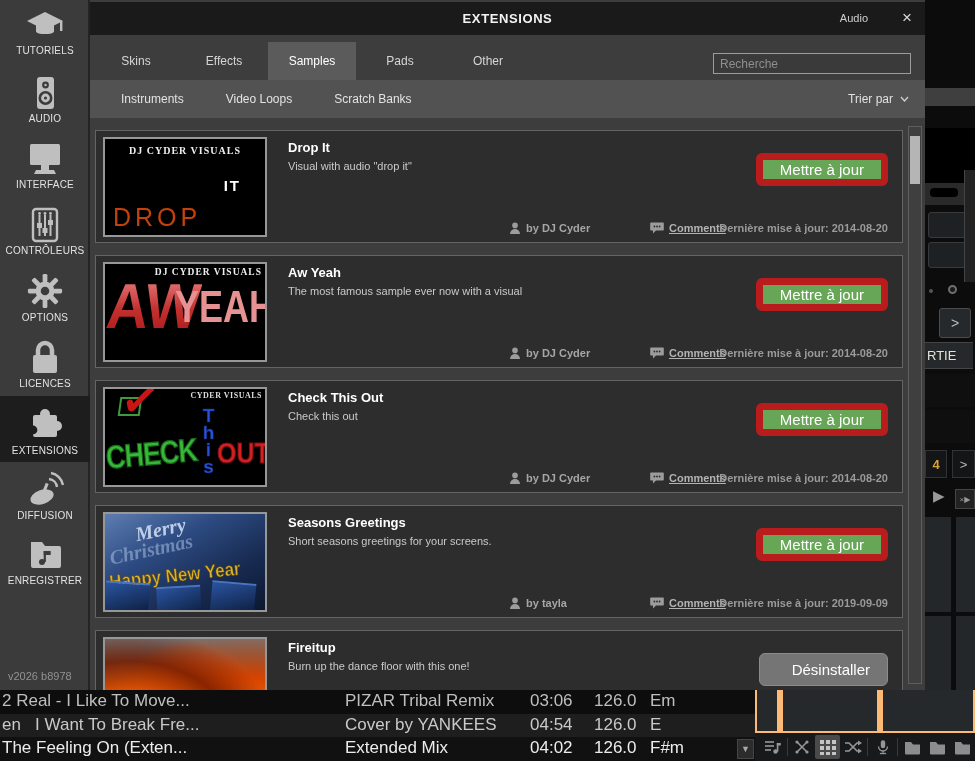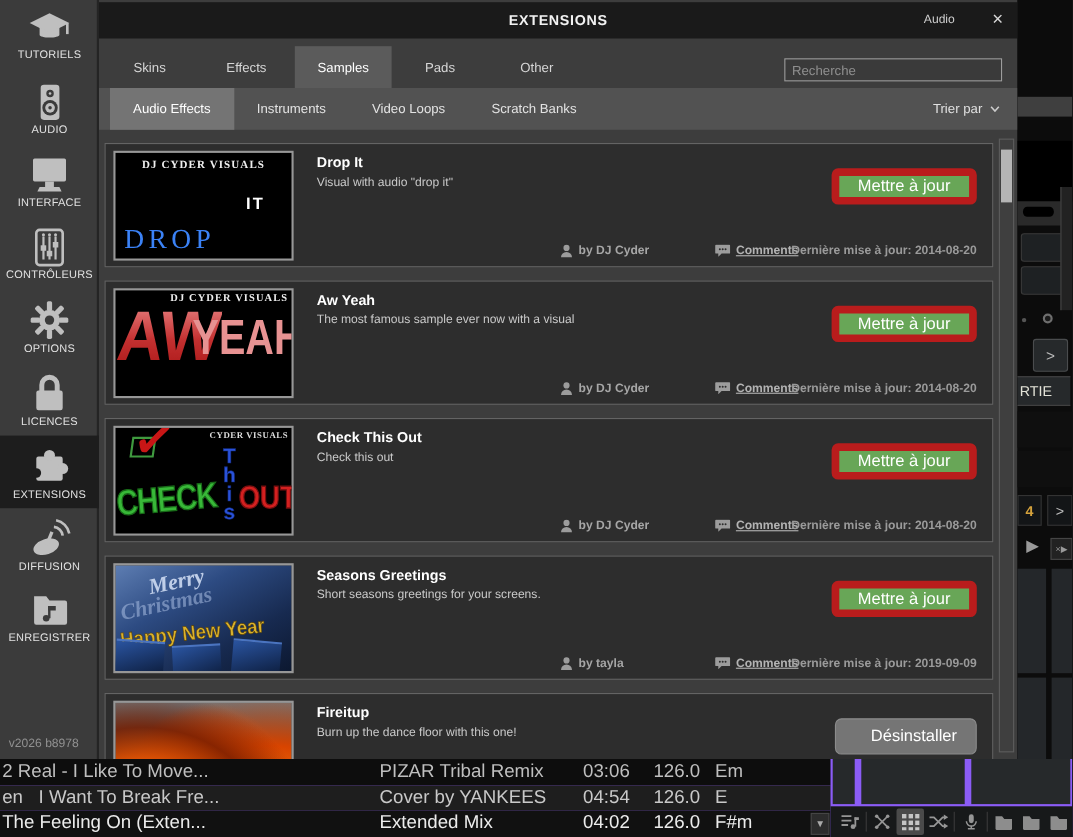--- a/index.html
+++ b/index.html
@@ -60,21 +60,21 @@
 
   .scrollbar{position:absolute;left:818px;top:126px;width:14px;height:558px;background:#3f3f3f;
              border:1px solid #5e5e5e;}
   .scroll-thumb{position:absolute;left:1px;top:9px;width:10px;height:48px;background:#b5b5b5;cursor:pointer;}
 
   
   .thumb div{position:absolute;white-space:nowrap;}
   .ti-brand{left:0;top:6px;width:100%;text-align:center;color:#efefef;font-size:10px;font-weight:bold;
             font-family:"Liberation Serif",serif;letter-spacing:1px;}
   .ti-it{right:24px;top:38px;color:#fff;font-size:15px;font-weight:bold;letter-spacing:2px;}
-  .ti-drop{left:8px;bottom:3px;color:#3b82f6;font-size:25px;letter-spacing:4px;font-family:Liberation Serif, serif;}
+  .ti-drop{left:8px;bottom:3px;color:#c2410c;font-size:25px;letter-spacing:4px;}
   .ti-brand2{right:3px;top:3px;color:#eee;font-size:9.5px;font-weight:bold;
              font-family:"Liberation Serif",serif;letter-spacing:1px;}
   .ti-aw{left:2px;top:8px;font-size:58px;font-weight:bold;transform:skewX(-6deg) scaleY(1.1);
          background:linear-gradient(180deg,#ef8f8f 0%,#c33030 55%,#a81414 100%);
          -webkit-background-clip:text;background-clip:text;color:transparent;}
   .ti-yeah{left:70px;top:22px;font-size:36px;font-weight:bold;color:#e79292;transform:scaleY(1.25);}
   .ti-brand3{right:3px;top:2px;color:#ddd;font-size:8px;font-weight:bold;
              font-family:"Liberation Serif",serif;letter-spacing:.5px;}
   .ti-box{left:14px;top:8px;width:22px;height:19px;border:2px solid #3f9a3f;transform:skewX(-8deg);}
   .ti-check{left:16px;top:-16px;color:#c81616;font-size:46px;font-weight:bold;transform:rotate(8deg);}
@@ -121,21 +121,21 @@
   .r-num{position:absolute;left:0;top:450px;width:22px;height:28px;background:#131517;border:1px solid #333;
          color:#d5a23c;font-size:13px;font-weight:bold;text-align:center;line-height:27px;}
   .r-next2{position:absolute;left:27px;top:450px;width:23px;height:28px;background:#131517;
            border:1px solid #333;color:#bbb;font-size:13px;text-align:center;line-height:27px;cursor:pointer;}
   .r-play{position:absolute;left:8px;top:487px;color:#9a9a9a;font-size:15px;cursor:pointer;}
   .r-cut{position:absolute;left:30px;top:489px;width:20px;height:20px;background:#222;border:1px solid #454545;
          color:#999;font-size:8px;text-align:center;line-height:19px;cursor:pointer;}
   .r-pad{position:absolute;background:#24272a;cursor:pointer;}
 
   
-  .bottom{position:absolute;left:0;top:690px;width:975px;height:71px;background:#8b5cf6;}
+  .bottom{position:absolute;left:0;top:690px;width:975px;height:71px;background:#fdba74;}
   .pl-row{position:absolute;left:0;width:755px;height:24px;font-size:17px;overflow:hidden;cursor:pointer;}
   .pl-row .t{position:absolute;left:2px;top:1px;} .pl-row .v{position:absolute;left:345px;top:1px;}
   .pl-row .d{position:absolute;left:530px;top:1px;} .pl-row .b{position:absolute;left:594px;top:1px;}
   .pl-row .k{position:absolute;left:650px;top:1px;}
   .pl-dd{position:absolute;left:737px;top:49px;width:17px;height:20px;background:#2c2c2c;
          border:1px solid #454545;color:#aaa;font-size:9px;text-align:center;line-height:19px;cursor:pointer;}
   .pad-cell{position:absolute;background:#26292b;cursor:pointer;}
   .toolbar{position:absolute;left:755px;top:43px;width:220px;height:28px;background:#17191a;
            display:flex;align-items:center;padding-left:5px;}
   .tb-ico{display:flex;align-items:center;justify-content:center;width:26px;height:24px;cursor:pointer;}
@@ -266,21 +266,20 @@
     <div class="tab-row">
       <div class="tab">Skins</div>
       <div class="tab">Effects</div>
       <div class="tab active">Samples</div>
       <div class="tab">Pads</div>
       <div class="tab">Other</div>
       <input class="search" type="text" placeholder="Recherche" style="">
     </div>
 
     <div class="subtab-row">
-      <div class="subtab active">Audio Effects</div>
       <div class="subtab">Instruments</div>
       <div class="subtab">Video Loops</div>
       <div class="subtab">Scratch Banks</div>
     </div>
     <div class="sort">
       <span>Trier par</span>
       <svg width="9" height="6" viewBox="0 0 9 6">
           <polyline points="1,1 4.5,5 8,1" fill="none" stroke="#ccc" stroke-width="1.4"></polyline>
         </svg>
     </div>

